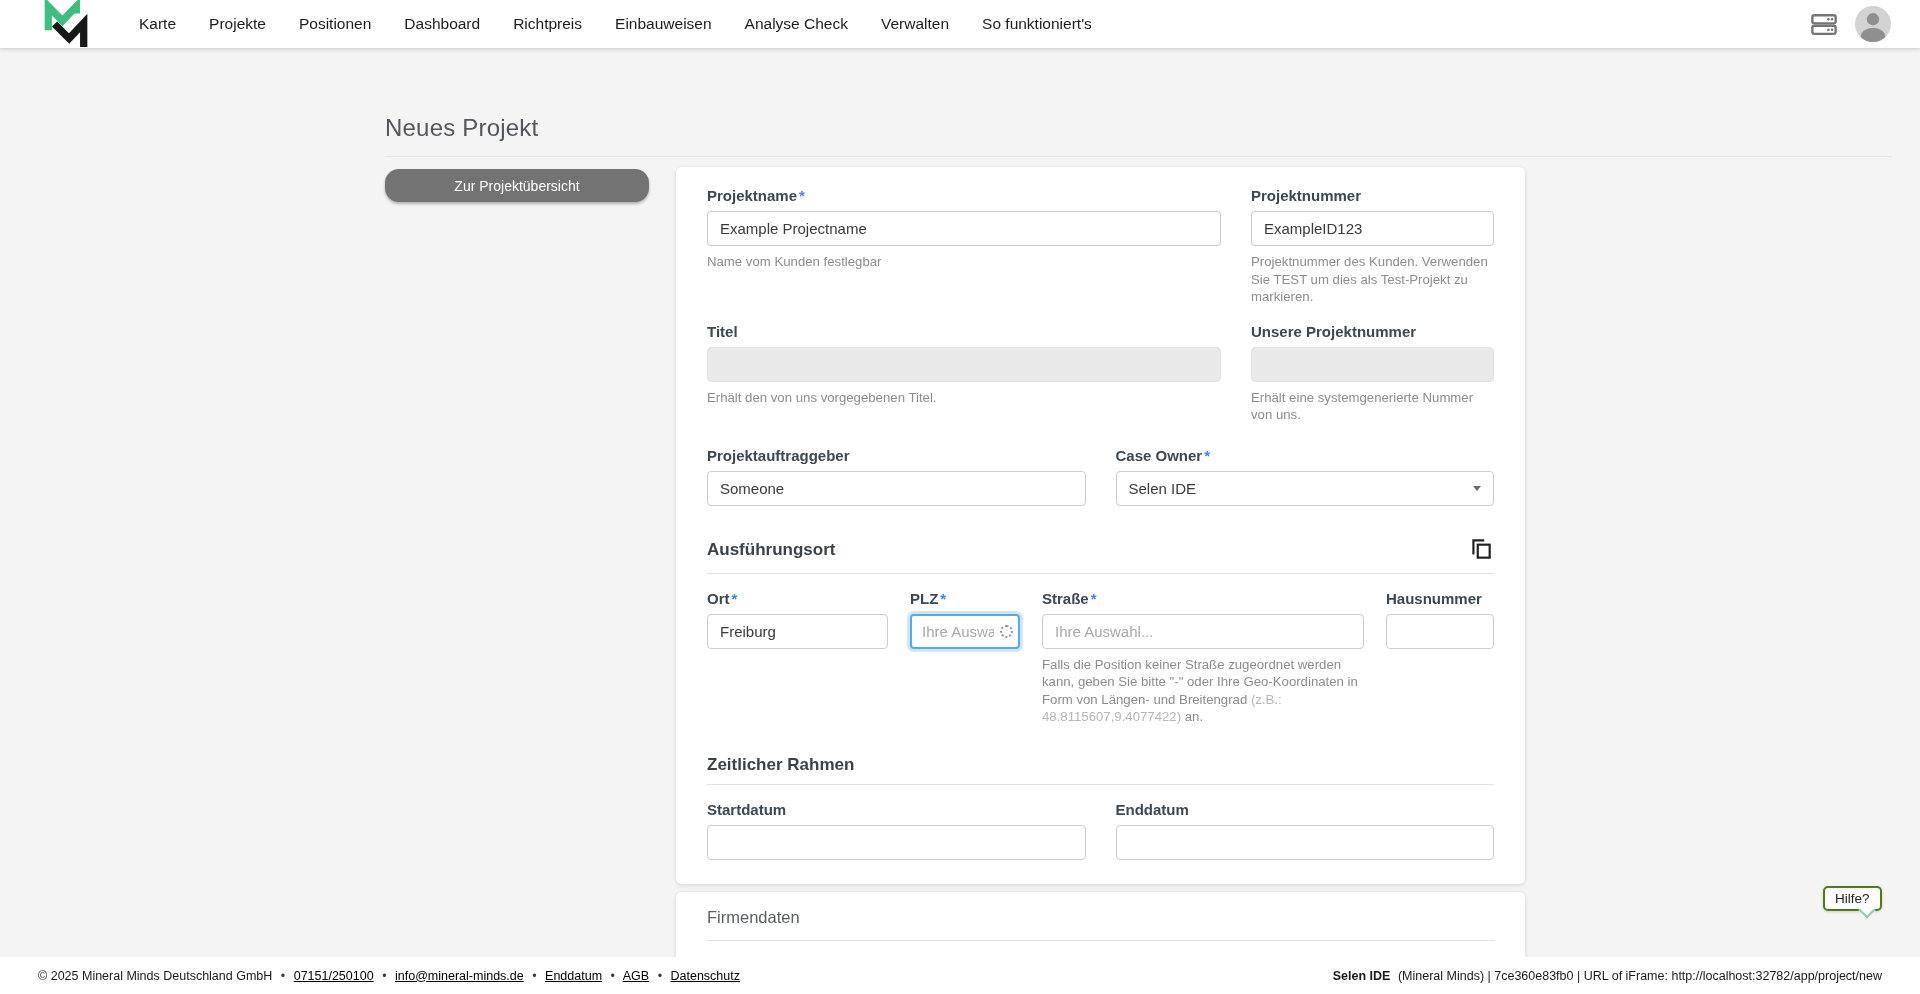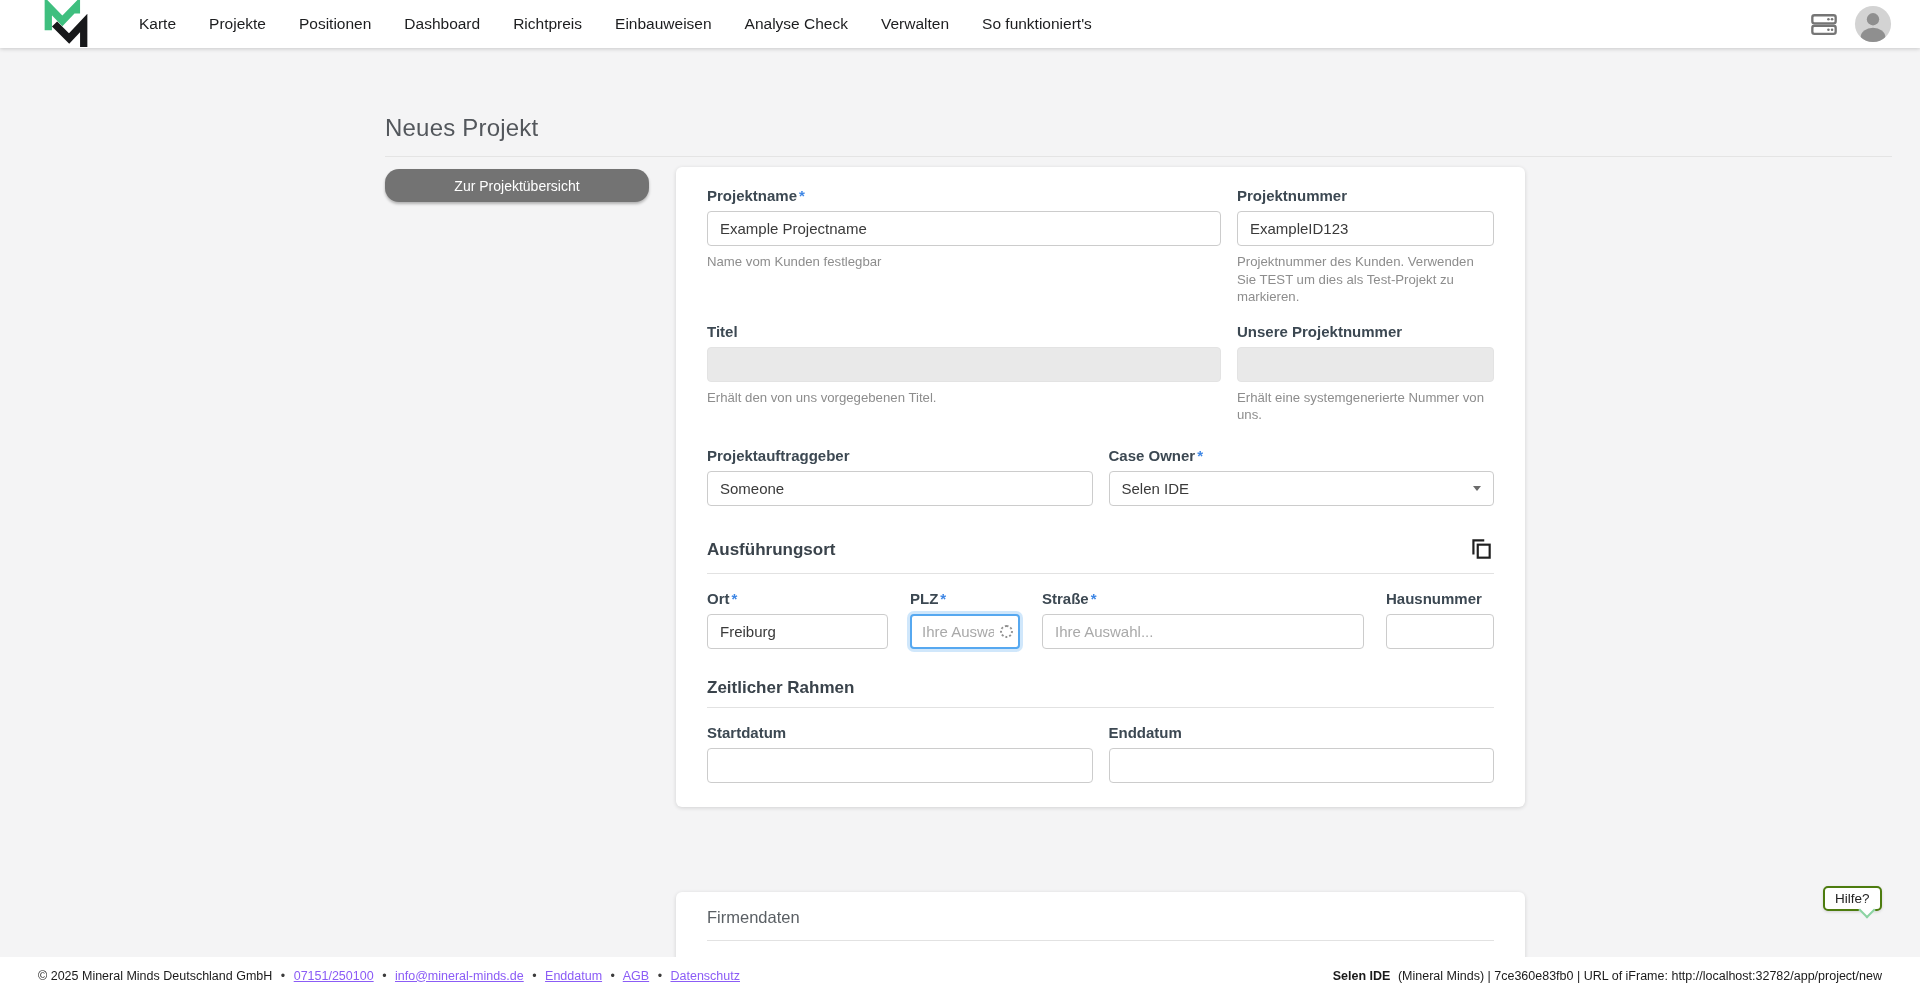--- a/index.html
+++ b/index.html
@@ -25,21 +25,21 @@
   .back-btn { position:absolute; left:385px; top:169px; width:264px; height:33px;
               background:#737373; color:#fff; border:none; border-radius:14px; font-size:14px;
               font-family:inherit; box-shadow:0 2px 3px rgba(0,0,0,.28); cursor:pointer; }
 
   
   .card { position:absolute; left:676px; width:849px; background:#fff; border-radius:6px;
           box-shadow:0 1px 4px rgba(0,0,0,.14); }
   .card-main { top:167px; padding:20px 31px 24px; }
   .card-firma { top:892px; height:140px; padding:16px 31px; }
 
-  .row { display:flex; gap:16px; align-items:flex-start; }
+  .row { display:flex; gap:30px; align-items:flex-start; }
   .row4 { gap:22px; }
   .mb1 { margin-bottom:17px; } .mb2 { margin-bottom:23px; } .mb3 { margin-bottom:30px; }
   .mb4 { margin-bottom:29px; }
   .field { display:flex; flex-direction:column; }
   .col-wide { width:514px; } .col-narrow { flex:1; } .col-half { flex:1; }
   .w-ort { width:181px; } .w-plz { width:110px; } .w-str { width:322px; } .w-haus { flex:1; }
 
   label { font-size:15px; font-weight:700; color:#3c4852; margin-bottom:7px; }
   .req { color:#3f87e5; margin-left:2px; }
   .tin { height:35px; border:1px solid #ccc; border-radius:4px; padding:0 12px; font-size:15px;
@@ -72,21 +72,21 @@
                  border:2px solid #4d7c0f; border-radius:5px; padding:3px 10px; font-size:13.5px;
                  color:#222; box-shadow:0 1px 3px rgba(0,0,0,.15); cursor:pointer; }
   .help-bubble::after { content:""; position:absolute; right:7px; bottom:-7px; width:10px; height:10px;
                  background:#fff; border-right:2px solid #8bd3a2; border-bottom:2px solid #8bd3a2;
                  transform:rotate(45deg); }
 
   
   .footer { position:absolute; left:0; right:0; bottom:0; height:37px; background:#fff; z-index:6;
             display:flex; align-items:center; justify-content:space-between; padding:0 38px;
             font-size:12.5px; color:#1a1a1a; }
-  .footer-left a { color:#8b5cf6; text-decoration:underline; cursor:pointer; }
+  .footer-left a { color:#000000; text-decoration:underline; cursor:pointer; }
   .sep { margin:0 5px; color:#3c3c3c; }
   .footer-right b { font-weight:700; }
   .footer-right span { margin-left:4px; }
 </style>
 </head>
 <body>
 
 <div class="screen">
 
   <header class="topbar">
@@ -210,20 +210,21 @@
         <div class="plz-wrap">
           <input class="tin" type="text" placeholder="Ihre Auswahl..." style="">
           <span class="spinner"></span>
         </div>
       </div>
       <div class="field w-str">
         <label>
           <span>Straße</span><span class="req">*</span>
         </label>
         <input class="tin" type="text" placeholder="Ihre Auswahl..." style="">
+        <div class="helper"><span>Falls die Position keiner Straße zugeordnet werden kann, geben Sie bitte "-" oder Ihre Geo-Koordinaten in Form von Längen- und Breitengrad </span><span class="muted">(z.B.: 48.8115607,9.4077422)</span><span> an.</span></div>
       </div>
       <div class="field w-haus">
         <label>Hausnummer</label>
         <input class="tin" type="text" value="" style="">
       </div>
     </div>
 
     <div class="section-head">
       <h3 class="section-title">Zeitlicher Rahmen</h3>
     </div>

